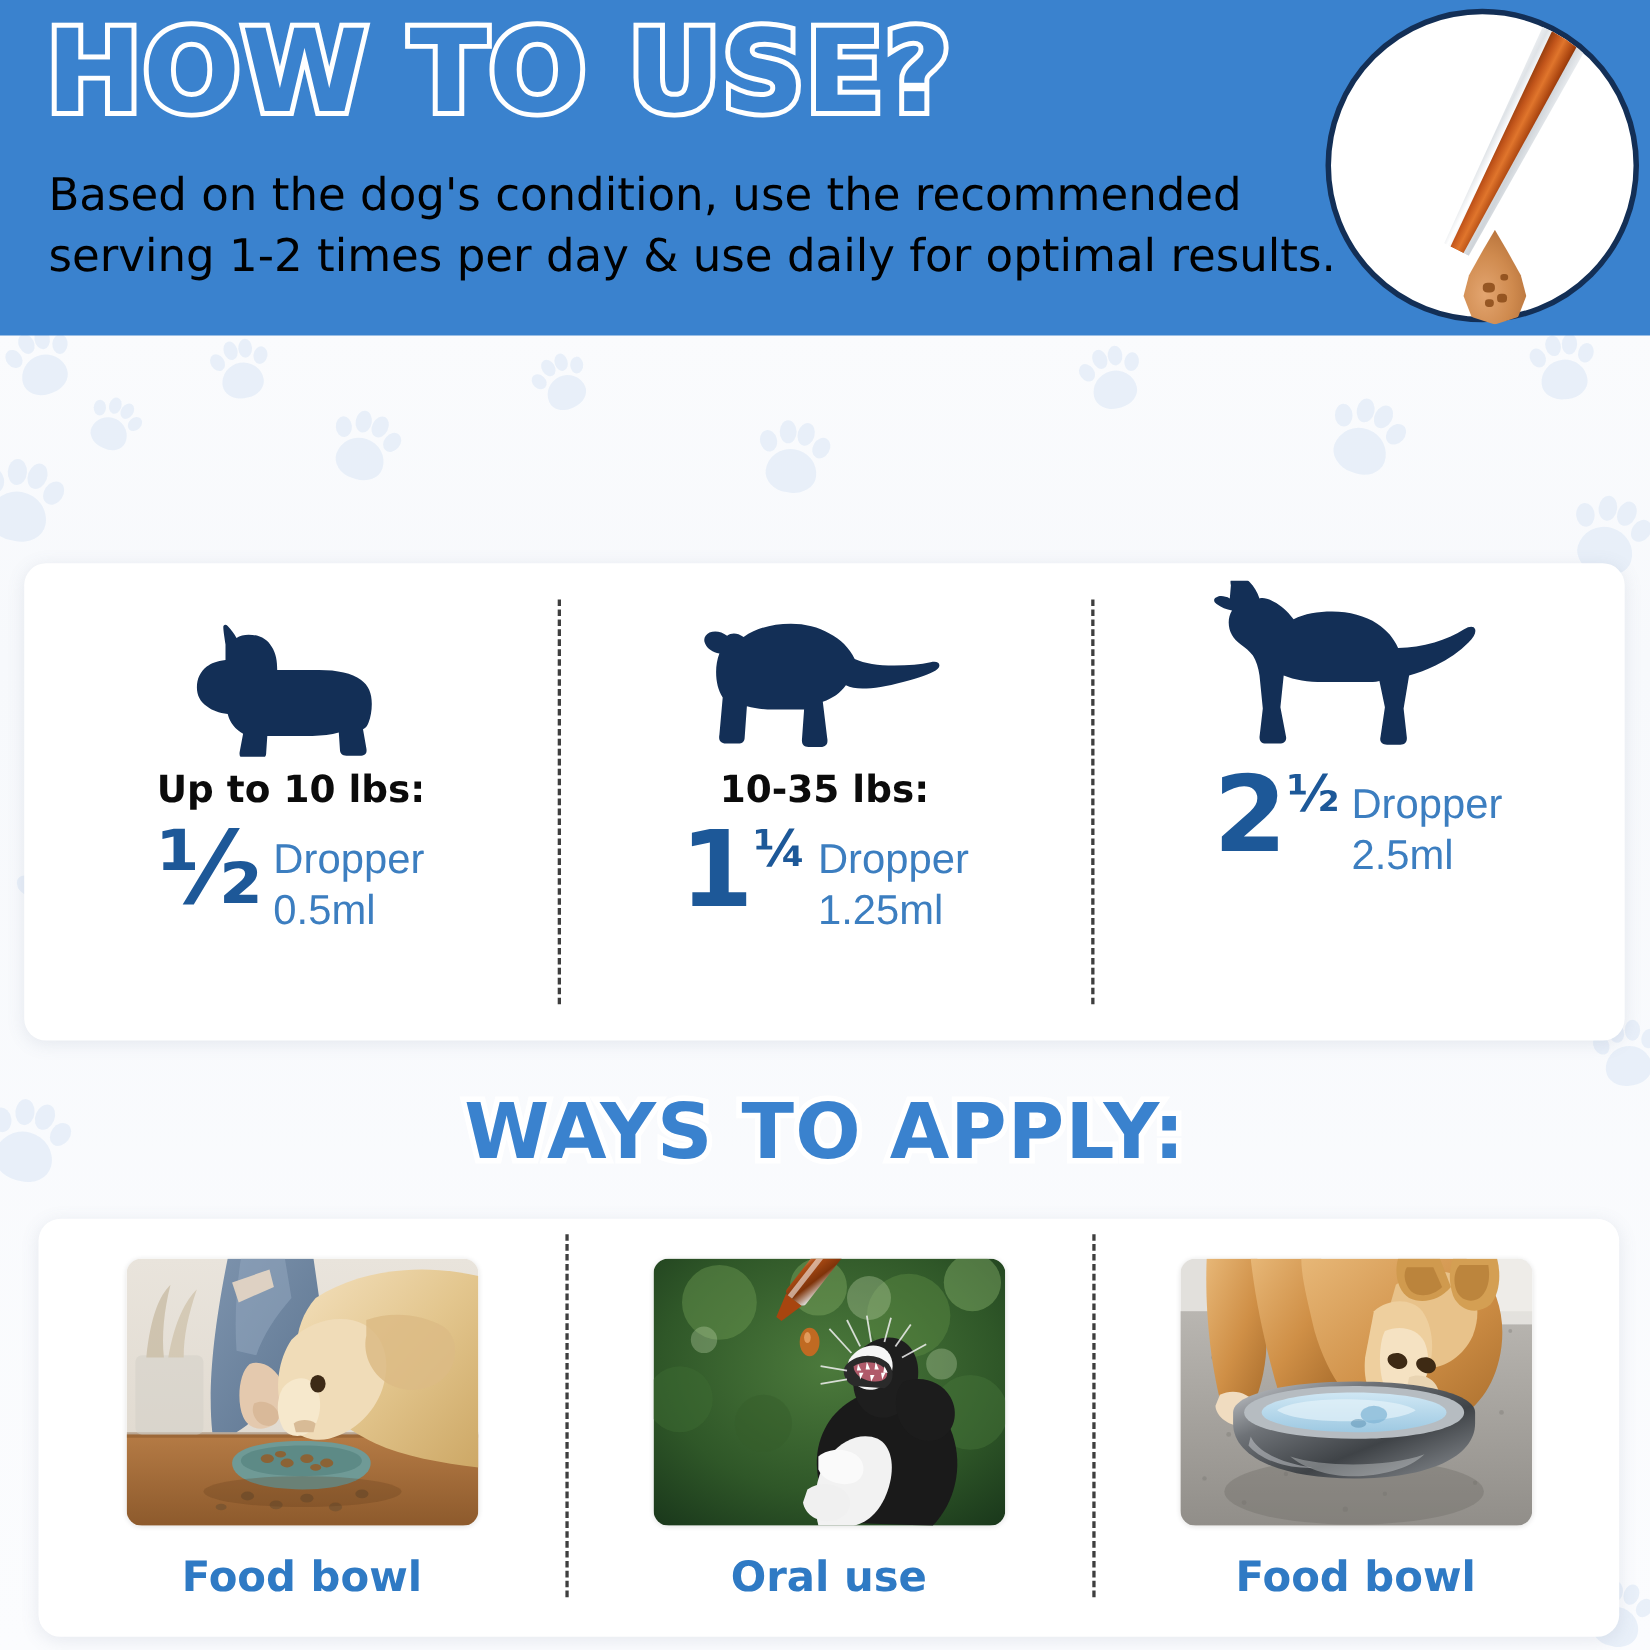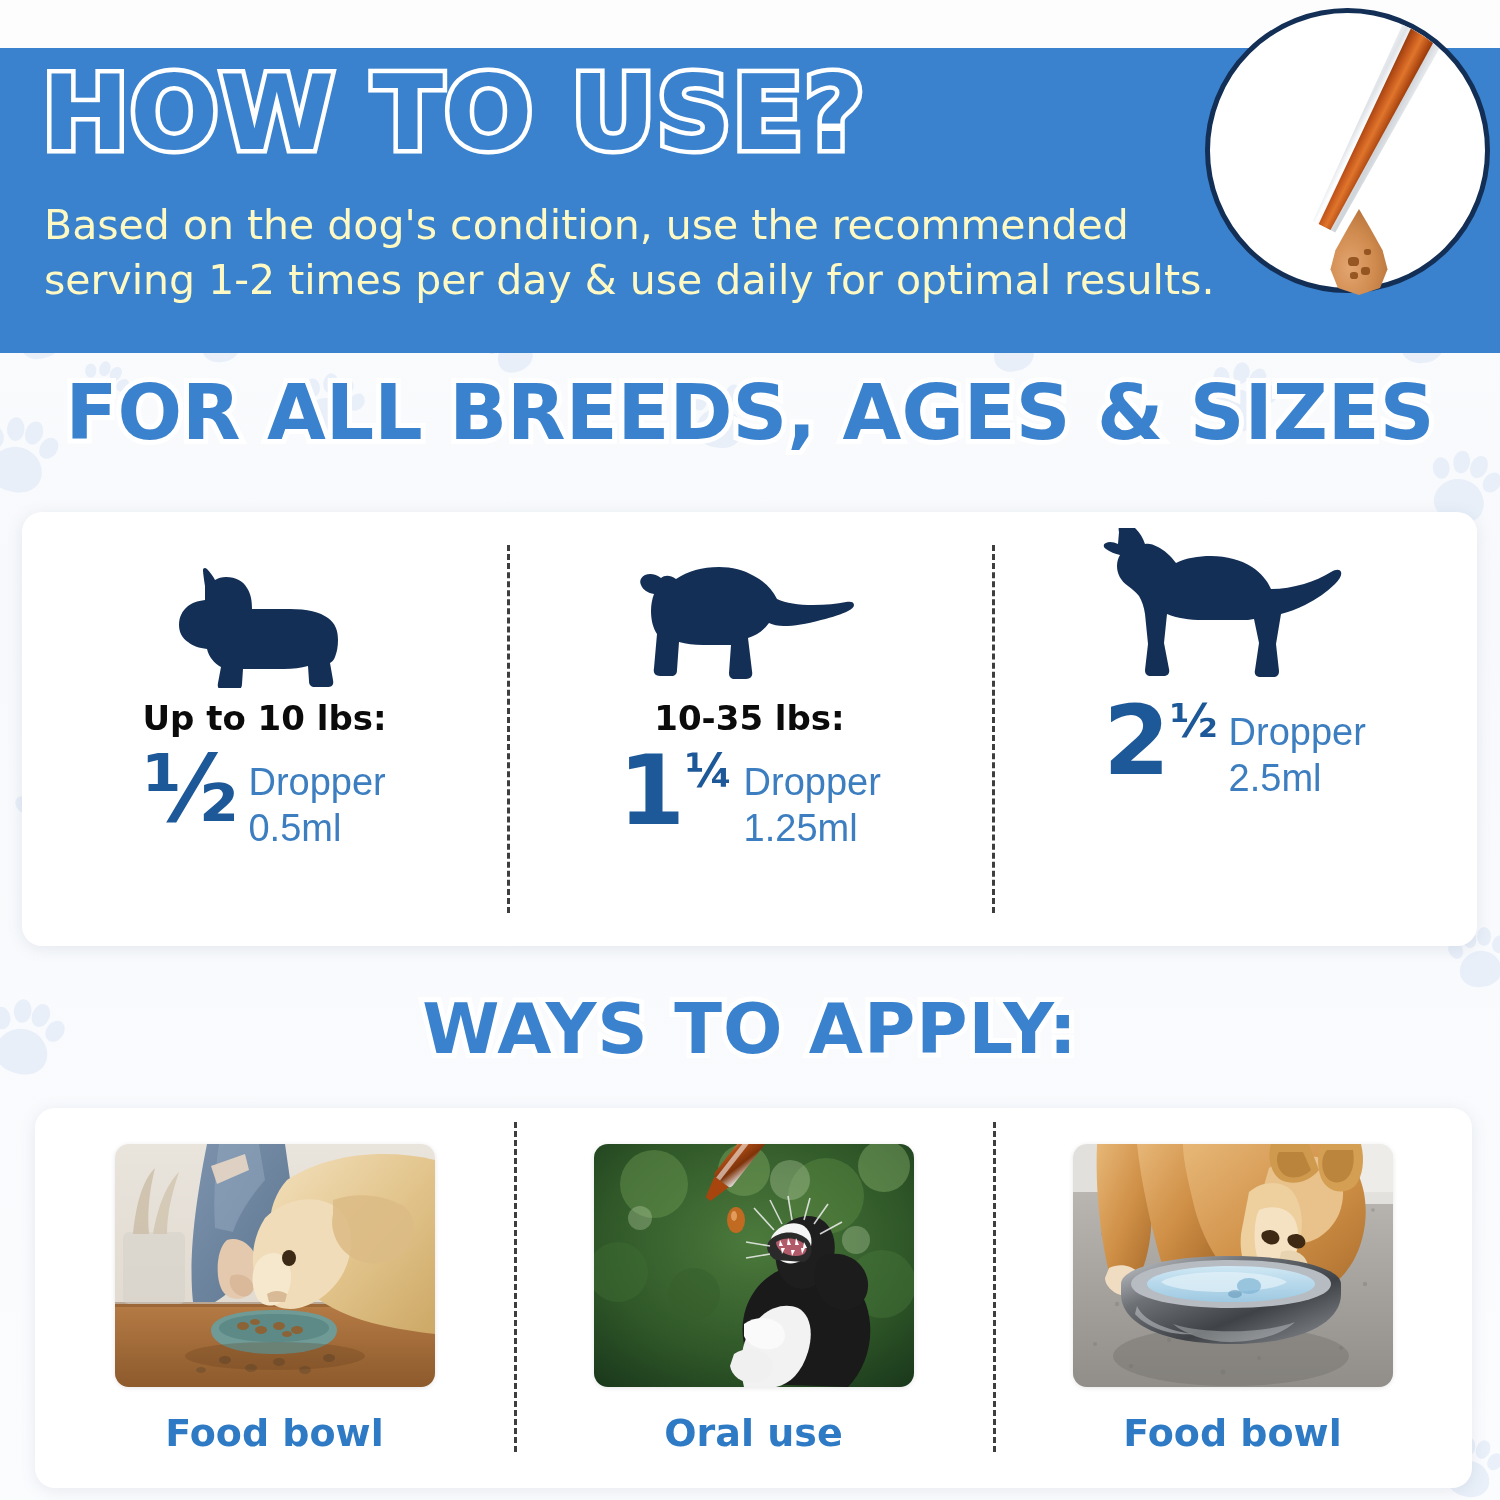--- a/index.html
+++ b/index.html
@@ -52,42 +52,41 @@
   .paw .t4 { left: 46px; top: 13px; width: 14px; height: 18px; transform: rotate(22deg); }
 
   
   .header {
     position: absolute;
     left: 0; top: 0;
     width: 1500px;
     height: 305px;
     background: #3a82ce;
     z-index: 2;
-    margin-top: 48px;
   }
   .header-title {
     position: absolute;
     left: 42px;
     top: 8px;
     font-size: 104px;
     font-weight: 700;
     letter-spacing: 1px;
     font-family: "DejaVu Sans", sans-serif;
     color: #3a82ce;
     -webkit-text-stroke: 9px #ffffff;
     paint-order: stroke fill;
     line-height: 1.1;
     white-space: nowrap;
   }
   .header-sub {
     position: absolute;
     left: 44px;
     top: 150px;
     width: 1120px;
-    color: #fef9c3;
+    color: #000000;
     font-size: 41px;
     line-height: 1.33;
     font-family: "DejaVu Sans", sans-serif;
     font-weight: 400;
   }
   .header-sub div { white-space: nowrap; }
 
   
   .dropper-badge {
     position: absolute;
@@ -532,21 +531,20 @@
       </div>
     </div>
     <div class="droplet">
       <i class="speck" style="left:20px; top:48px; width:11px; height:9px;"></i>
       <i class="speck" style="left:33px; top:58px; width:9px;  height:8px;"></i>
       <i class="speck" style="left:22px; top:63px; width:8px;  height:7px;"></i>
       <i class="speck" style="left:36px; top:40px; width:7px;  height:6px;"></i>
     </div>
   </div>
 
-  <div class="section-heading" id="breeds-heading">FOR ALL BREEDS, AGES &amp; SIZES</div>
 
   <div class="card" id="dosage-card"></div>
 
   <div class="dose-row">
 
     <div class="dose-col">
       <div class="dog-silhouette">
         <svg width="215" height="130" viewBox="0 0 215 130" aria-hidden="true">
           <path fill="#132f56" d="M48 28c-1-7-2-13-2-16 0-2 2-3 4-1 3 3 6 7 8 11 3-2 7-3 11-3 10 0 17 4 21 11 4 6 5 13 5 21h38c17 0 30 3 38 9 7 5 10 12 10 22 0 6-1 12-3 17-1 3-3 5-5 6l3 17c1 5-1 7-6 7h-12c-4 0-6-2-6-6l-1-15c-7 2-15 3-24 3H86l-1 15c0 4-2 6-6 6H67c-5 0-7-2-6-7l3-16c-7-4-12-10-14-18-8-1-14-3-19-7-6-4-9-10-9-17 0-8 3-14 9-19 4-3 9-5 17-6z"></path>
         </svg>

